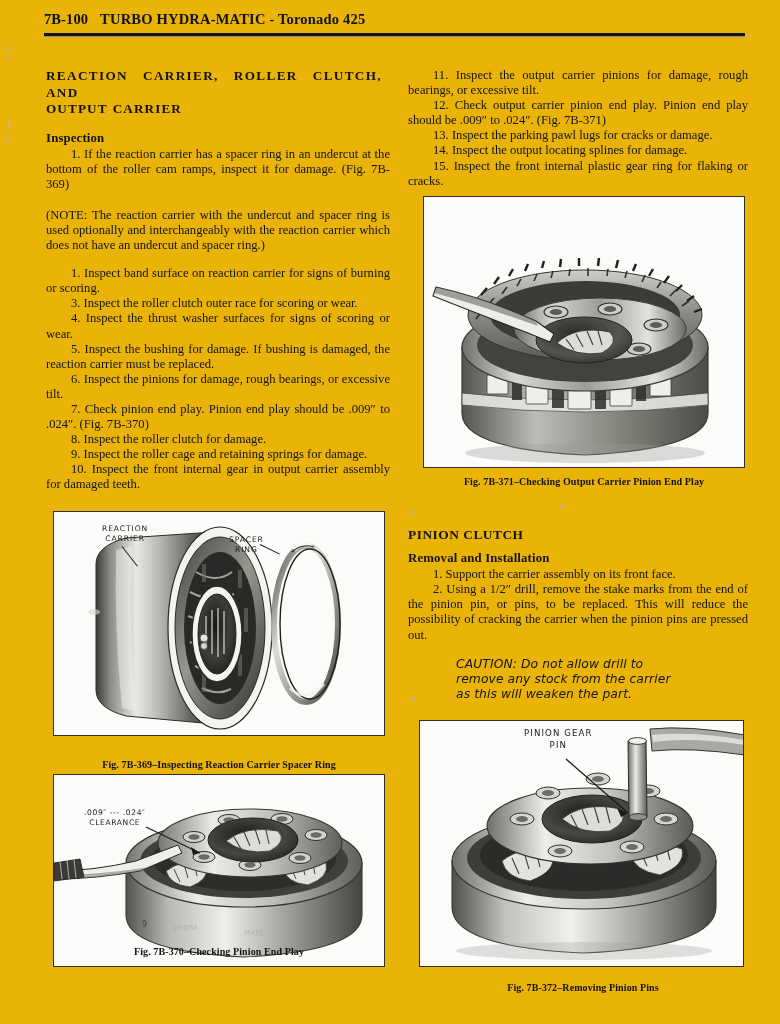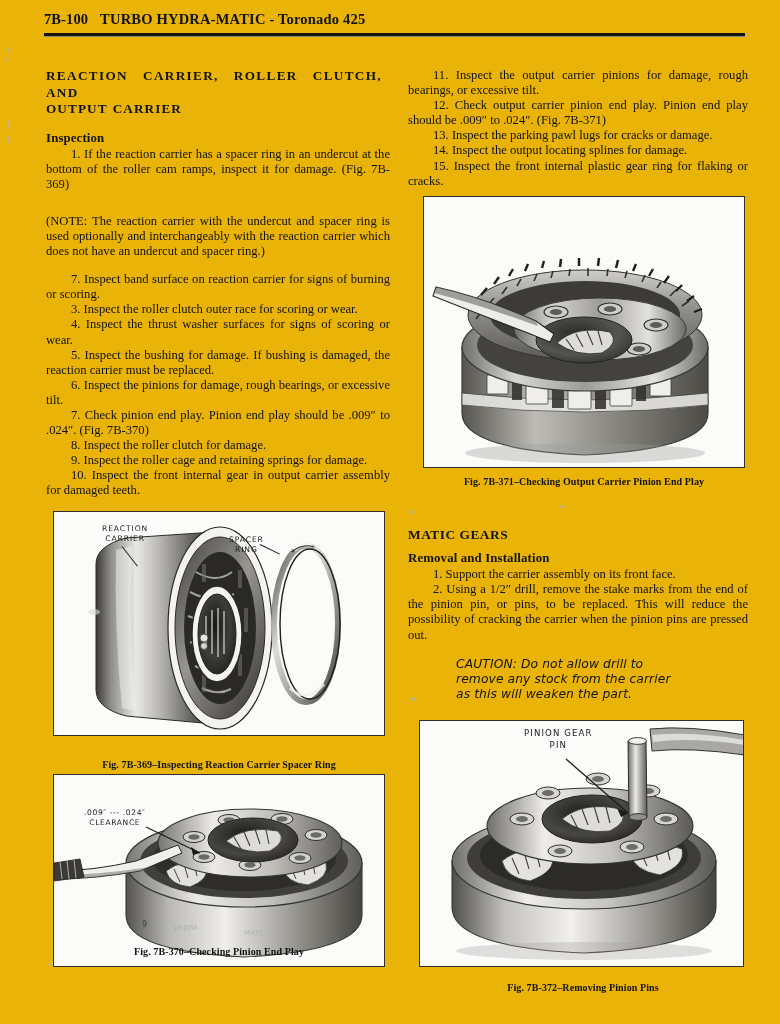--- a/index.html
+++ b/index.html
@@ -93,21 +93,21 @@
     text-align: left;
   }
 
   p.body {
     margin: 0;
     text-indent: 25px;
     text-align: justify;
     text-justify: inter-word;
   }
   p.note {
-    margin: 22px 0 0 0;
+    margin: 16px 0 0 0;
     text-indent: 0;
     text-align: justify;
     text-justify: inter-word;
     font-family: Liberation Serif, serif;
   }
   p.gap { margin-top: 13px; }
 
   h1.sec2 {
     font-size: 13.4px;
     font-weight: bold;
@@ -195,21 +195,21 @@
     <h1 class="sec">
       <span>REACTION CARRIER, ROLLER CLUTCH, AND</span>
       <span class="l2">OUTPUT CARRIER</span>
     </h1>
 
     <h2 class="sub">Inspection</h2>
 
     <p class="body">1. If the reaction carrier has a spacer ring in an undercut at the bottom of the roller cam ramps, inspect it for damage. (Fig. 7B-369)</p>
     <p class="note">(NOTE: The reaction carrier with the undercut and spacer ring is used optionally and interchangeably with the reaction carrier which does not have an undercut and spacer ring.)</p>
 
-    <p class="body gap">7. Inspect band surface on reaction carrier for signs of burning or scoring.</p>
+    <p class="body gap">1. Inspect band surface on reaction carrier for signs of burning or scoring.</p>
     <p class="body">3. Inspect the roller clutch outer race for scoring or wear.</p>
     <p class="body">4. Inspect the thrust washer surfaces for signs of scoring or wear.</p>
     <p class="body">5. Inspect the bushing for damage. If bushing is damaged, the reaction carrier must be replaced.</p>
     <p class="body">6. Inspect the pinions for damage, rough bearings, or excessive tilt.</p>
     <p class="body">7. Check pinion end play. Pinion end play should be .009″ to .024″. (Fig. 7B-370)</p>
     <p class="body">8. Inspect the roller clutch for damage.</p>
     <p class="body">9. Inspect the roller cage and retaining springs for damage.</p>
     <p class="body">10. Inspect the front internal gear in output carrier assembly for damaged teeth.</p>
   </div>
 
@@ -339,21 +339,21 @@
           <path d="M12 90 Q58 100 112 124 L114 129 Q56 108 10 96 Z" fill="#5e5d59" opacity=".55"></path>
 
           <ellipse cx="161" cy="256" rx="120" ry="10" fill="#9c9b97" opacity=".35"></ellipse>
         </svg>
       </div>
     </div>
   </div>
   <div class="figcap" style="left:408px; top:476px; width:352px;">Fig. 7B-371–Checking Output Carrier Pinion End Play</div>
 
   <div class="col col-right" style="top:527px;">
-    <h1 class="sec2">MATIC GEARS</h1>
+    <h1 class="sec2">PINION CLUTCH</h1>
     <h2 class="sub">Removal and Installation</h2>
     <p class="body">1. Support the carrier assembly on its front face.</p>
     <p class="body">2. Using a 1/2″ drill, remove the stake marks from the end of the pinion pin, or pins, to be replaced. This will reduce the possibility of cracking the carrier when the pinion pins are pressed out.</p>
     <div class="caution">
       <div>CAUTION: Do not allow drill to</div>
       <div>remove any stock from the carrier</div>
       <div>as this will weaken the part.</div>
     </div>
   </div>
 

